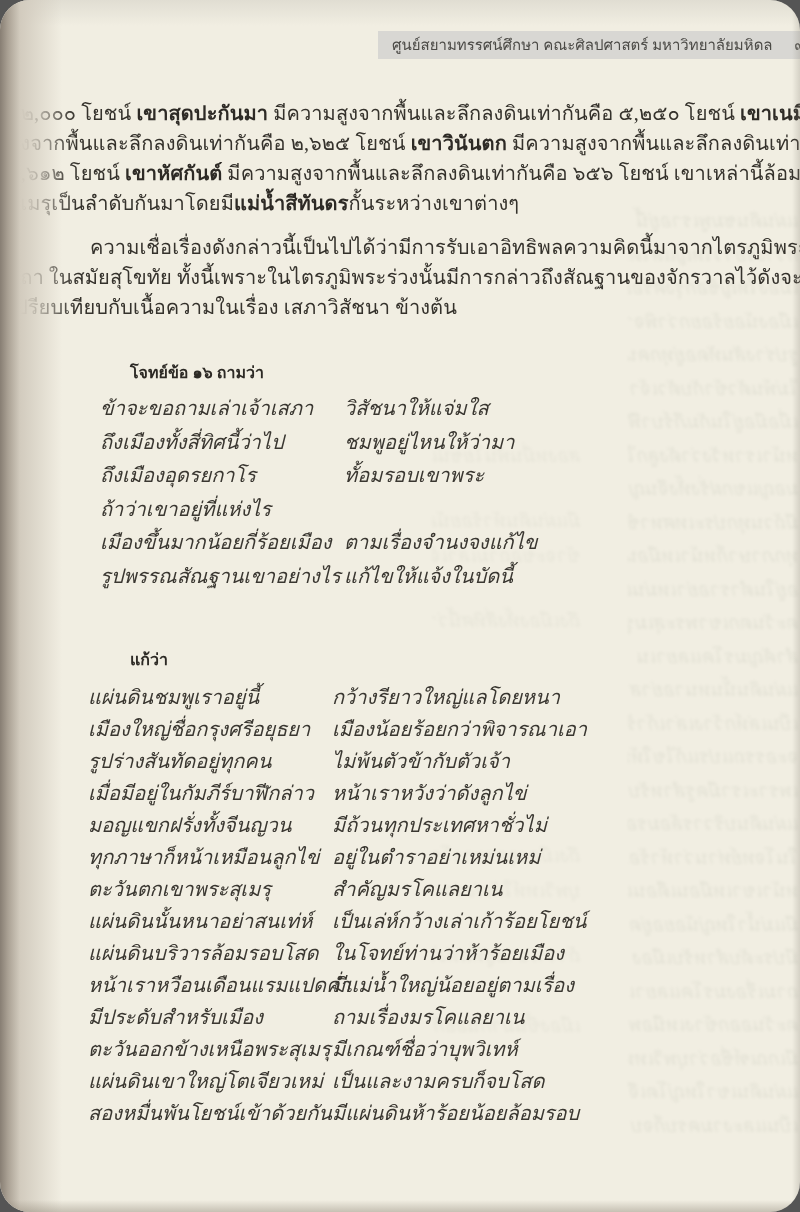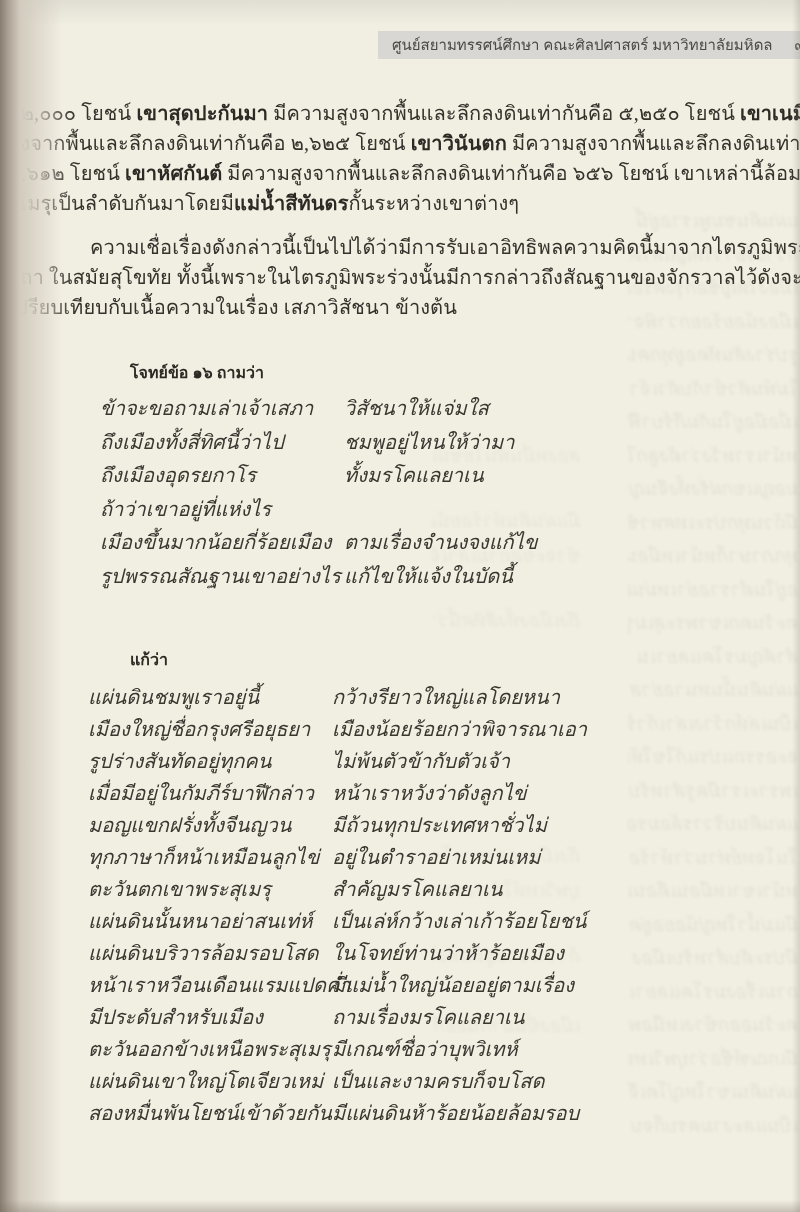--- a/index.html
+++ b/index.html
@@ -4,20 +4,21 @@
 <style>
   html,body{margin:0;padding:0;background:#555;}
   .page{
     position:relative;
     width:800px;height:1212px;
     margin:0 auto;
     background:#f1eee2;
     overflow:hidden;
     font-family:"Liberation Serif","DejaVu Serif",serif;
     color:#35322c;
+    border-radius:30px;
   }
   
   .edge-left{position:absolute;left:0;top:0;width:70px;height:1212px;
     background:linear-gradient(to right,#877e73 0px,#aaa194 8px,#d2cbbe 20px,rgba(241,238,226,0) 62px);
     pointer-events:none;z-index:5;}
   .edge-bottom{position:absolute;left:0;bottom:0;width:800px;height:12px;
     background:linear-gradient(to top,rgba(118,108,92,.35),rgba(118,108,92,0));
     pointer-events:none;z-index:5;}
   .edge-right{position:absolute;right:0;top:0;width:8px;height:1212px;
     background:linear-gradient(to left,rgba(140,135,124,.28),rgba(140,135,124,0));
@@ -96,21 +97,21 @@
       <div class="vrow">
         <span class="hemi l">ข้าจะขอถามเล่าเจ้าเสภา</span>
         <span class="hemi r">วิสัชนาให้แจ่มใส</span>
       </div>
       <div class="vrow">
         <span class="hemi l">ถึงเมืองทั้งสี่ทิศนี้ว่าไป</span>
         <span class="hemi r">ชมพูอยู่ไหนให้ว่ามา</span>
       </div>
       <div class="vrow">
         <span class="hemi l">ถึงเมืองอุดรยกาโร</span>
-        <span class="hemi r">ทั้งมรโคแลยาเน</span>
+        <span class="hemi r">ทั้อมรอบเขาพระ</span>
       </div>
       <div class="vrow">
         <span class="hemi l">ถ้าว่าเขาอยู่ที่แห่งไร</span>
       </div>
       <div class="vrow">
         <span class="hemi l">เมืองขึ้นมากน้อยกี่ร้อยเมือง</span>
         <span class="hemi r">ตามเรื่องจำนงจงแก้ไข</span>
       </div>
       <div class="vrow">
         <span class="hemi l">รูปพรรณสัณฐานเขาอย่างไร</span>

